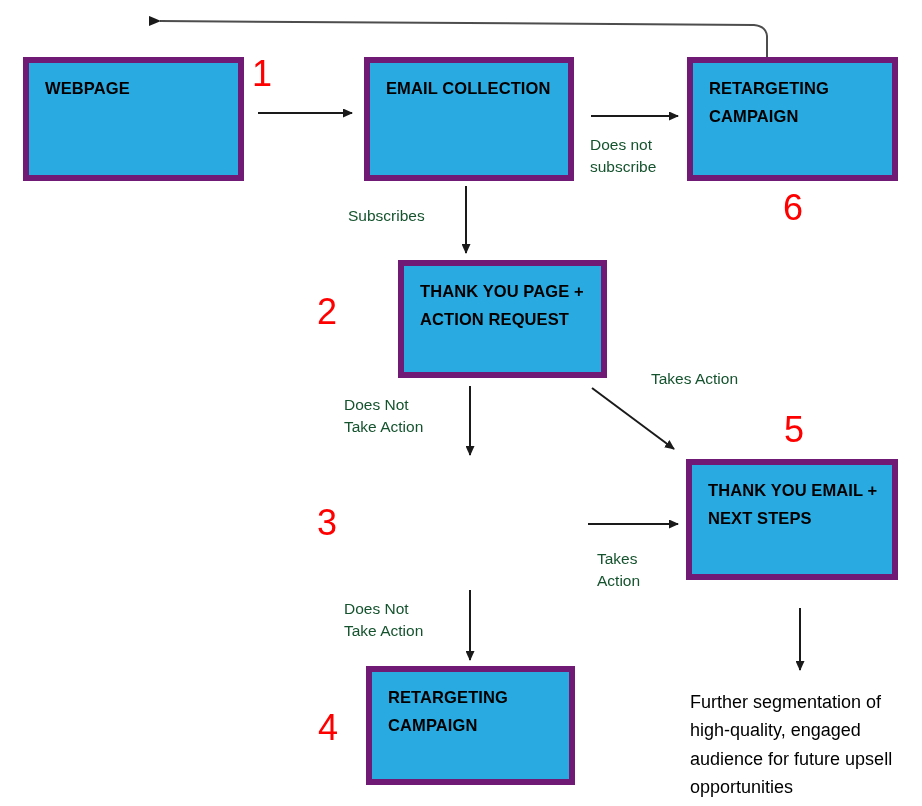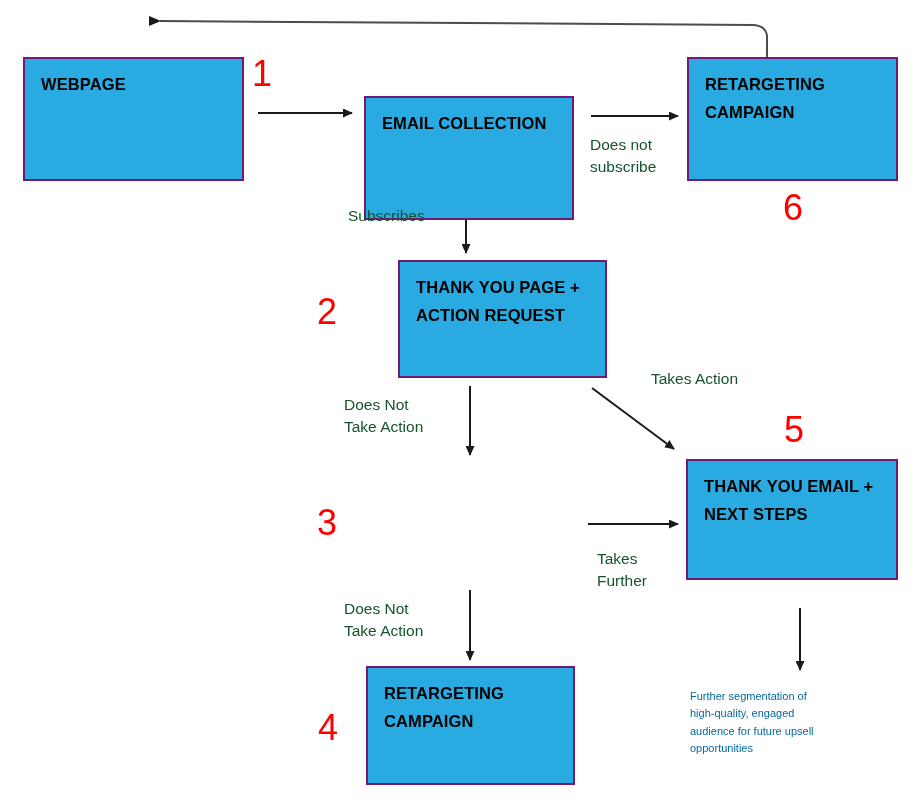--- a/index.html
+++ b/index.html
@@ -21,21 +21,21 @@
     position: absolute;
     left: 0;
     top: 0;
     width: 922px;
     height: 806px;
     pointer-events: none;
   }
   .node {
     position: absolute;
     background: #29ABE2;
-    border: 2px solid #701a75;
+    border: 6px solid #701a75;
     box-sizing: border-box;
   }
   .node-label {
     position: absolute;
     left: 16px;
     top: 11px;
     right: 8px;
     color: #000000;
     font-weight: bold;
     font-size: 16.5px;
@@ -53,22 +53,22 @@
   .edge-label {
     position: absolute;
     color: #14532d;
     font-size: 15.5px;
     line-height: 1.45;
     font-weight: normal;
     white-space: pre-line;
   }
   .note-text {
     position: absolute;
-    color: #0369a1;
-    font-size: 11px;
+    color: #000000;
+    font-size: 18px;
     line-height: 1.58;
     font-weight: normal;
     white-space: pre-line;
   }
 </style>
 </head>
 <body>
 
 <div id="canvas">
 
@@ -99,21 +99,21 @@
     <line x1="470" y1="590" x2="470" y2="660" stroke="#1a1a1a" stroke-width="2" marker-end="url(#ah)"></line>
 
     <line x1="800" y1="608" x2="800" y2="670" stroke="#1a1a1a" stroke-width="2" marker-end="url(#ah)"></line>
   </svg>
 
   <div class="node" style="left:23px; top:57px; width:221px; height:124px;">
     <div class="node-label">WEBPAGE</div>
   </div>
   <div class="step-num" style="left:252px; top:56px;">1</div>
 
-  <div class="node" style="left:364px; top:57px; width:210px; height:124px;margin-top:39px;">
+  <div class="node" style="left:364px; top:57px; width:210px; height:124px;">
     <div class="node-label">EMAIL
 COLLECTION</div>
   </div>
 
   <div class="node" style="left:687px; top:57px; width:211px; height:124px;">
     <div class="node-label">RETARGETING
 CAMPAIGN</div>
   </div>
   <div class="step-num" style="left:783px; top:190px;">6</div>
 
@@ -142,21 +142,21 @@
 subscribe</div>
 
   <div class="edge-label" style="left:348px; top:205px;">Subscribes</div>
 
   <div class="edge-label" style="left:344px; top:394px;">Does Not
 Take Action</div>
 
   <div class="edge-label" style="left:651px; top:368px;">Takes Action</div>
 
   <div class="edge-label" style="left:597px; top:548px;">Takes
-Further</div>
+Action</div>
 
   <div class="edge-label" style="left:344px; top:598px;">Does Not
 Take Action</div>
 
   <div class="note-text" style="left:690px; top:688px; width:220px;">Further segmentation of
 high-quality, engaged
 audience for future upsell
 opportunities</div>
 
 </div>

